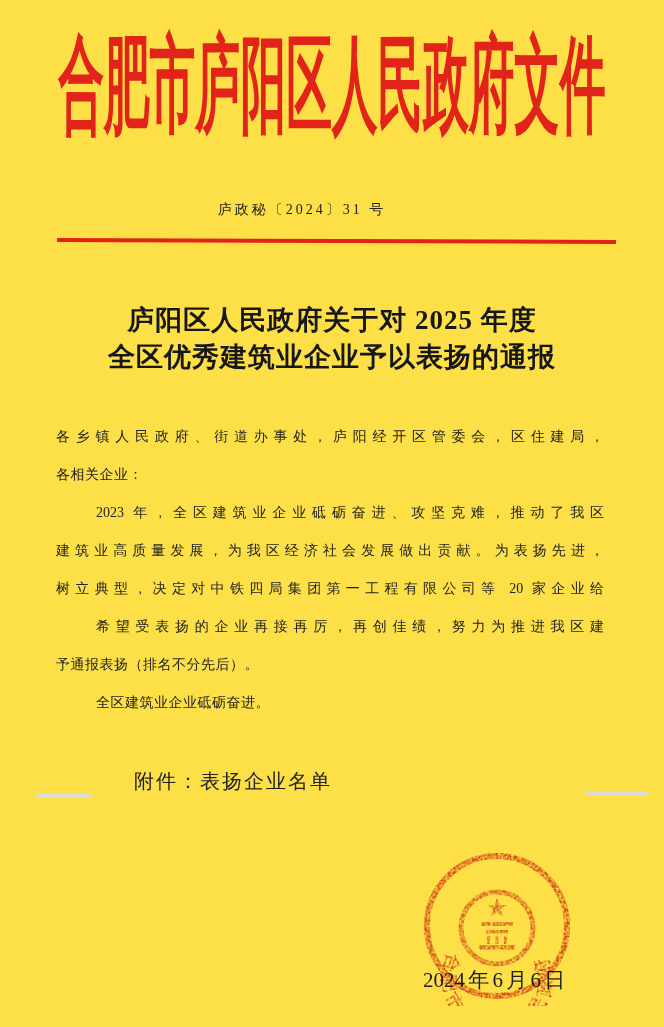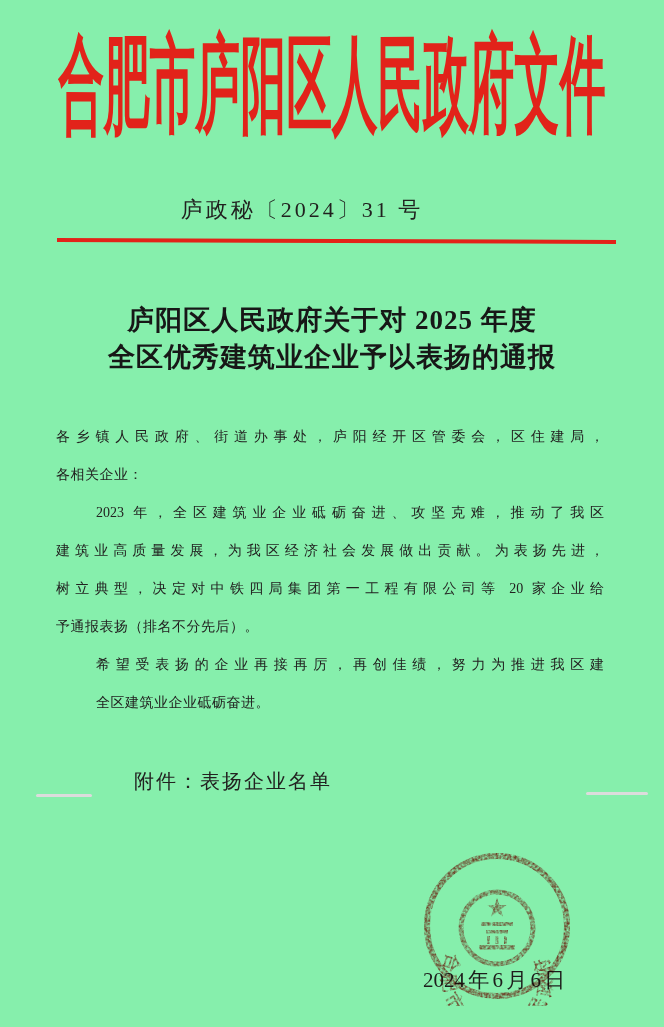--- a/index.html
+++ b/index.html
@@ -1,38 +1,38 @@
 <!DOCTYPE html>
 <html><head>
 <meta charset="utf-8">
 <style>
   html,body{margin:0;padding:0;background:#ffffff;}
   .page{
     position:relative;
     width:664px;height:1027px;
-    background:#86efac;
+    background:#fde047;
     overflow:hidden;
     font-family:"Liberation Serif","DejaVu Serif",serif;
     color:#1f1f1f;
   }
   
   .letterhead{
     position:absolute;top:30px;left:0;width:664px;
     display:flex;justify-content:center;
   }
   .letterhead-text{
     font-size:106px;line-height:1.06;font-weight:900;
     color:#e2231a;white-space:nowrap;
     transform:scaleX(0.43);transform-origin:center center;
     letter-spacing:0px;
   }
   
   .doc-number{
     position:absolute;top:196px;left:0;width:604px;
-    text-align:center;font-size:22px;line-height:28px;
+    text-align:center;font-size:14px;line-height:28px;
     letter-spacing:3px;color:#21211f;
   }
   
   .red-line{
     position:absolute;top:239px;left:57px;width:559px;height:4px;
     background:#e32219;transform:rotate(0.18deg);
   }
   
   .doc-title{
     position:absolute;top:302px;left:0;width:664px;
@@ -95,22 +95,22 @@
     <div>庐阳区人民政府关于对 2025 年度</div>
     <div>全区优秀建筑业企业予以表扬的通报</div>
   </div>
 
   <div class="body-block">
     <div class="body-line justify">各乡镇人民政府、街道办事处，庐阳经开区管委会，区住建局，</div>
     <div class="body-line">各相关企业：</div>
     <div class="body-line justify indent">2023 年，全区建筑业企业砥砺奋进、攻坚克难，推动了我区</div>
     <div class="body-line justify">建筑业高质量发展，为我区经济社会发展做出贡献。为表扬先进，</div>
     <div class="body-line justify">树立典型，决定对中铁四局集团第一工程有限公司等 20 家企业给</div>
+    <div class="body-line justify indent">希望受表扬的企业再接再厉，再创佳绩，努力为推进我区建</div>
     <div class="body-line">予通报表扬（排名不分先后）。</div>
-    <div class="body-line justify indent">希望受表扬的企业再接再厉，再创佳绩，努力为推进我区建</div>
     <div class="body-line indent">全区建筑业企业砥砺奋进。</div>
   </div>
 
   <div class="attachment">附件：表扬企业名单</div>
 
   <div class="artifact left"></div>
   <div class="artifact right"></div>
 
   <div class="issue-date">2024 年 6 月 6 日</div>
 

